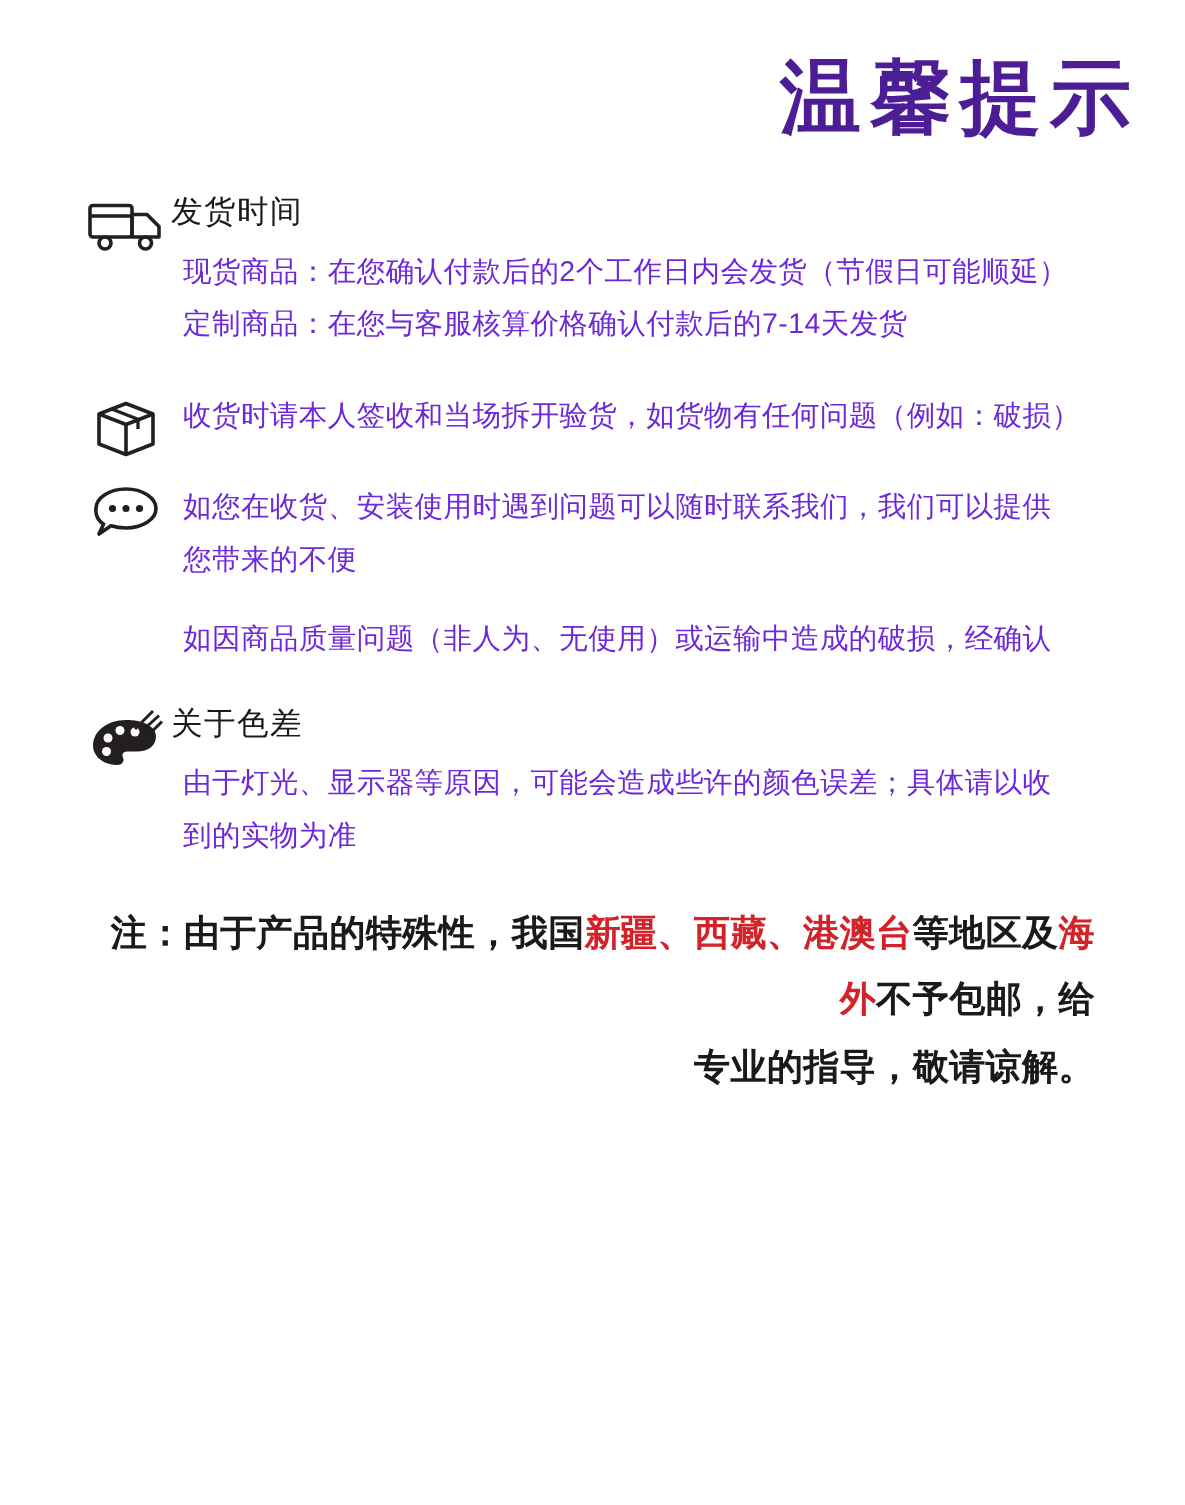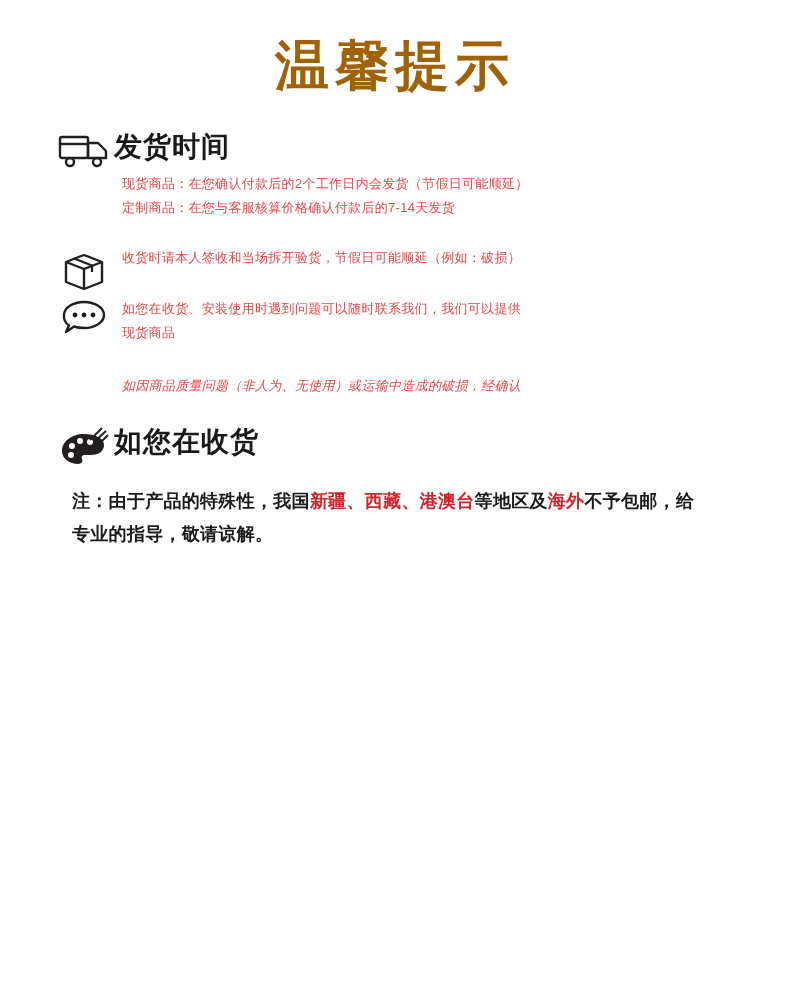--- a/index.html
+++ b/index.html
@@ -16,72 +16,72 @@
     overflow: hidden;
   }
   .page {
     width: 790px;
     height: 1003px;
     box-sizing: border-box;
     padding: 0 30px;
     position: relative;
   }
   .title {
-    text-align: center;
+    text-align: right;
     font-size: 54px;
     font-weight: bold;
     letter-spacing: 6px;
-    color: #a16207;
+    color: #4c1d95;
     margin-top: 36px;
     margin-bottom: 34px;
     line-height: 1.1;
   }
   .section {
     position: relative;
     padding-left: 84px;
     margin-bottom: 26px;
   }
   .sec-icon {
     position: absolute;
     left: 28px;
     top: 2px;
     width: 50px;
     height: 44px;
   }
   .sec-head {
-    font-size: 28px;
-    font-weight: bold;
+    font-size: 21px;
+    font-weight: normal;
     color: #1a1a1a;
     line-height: 1.25;
     margin-bottom: 8px;
     letter-spacing: 1px;
   }
   .sec-body {
-    font-size: 13px;
-    color: #ef4444;
+    font-size: 19px;
+    color: #6d28d9;
     line-height: 1.85;
     letter-spacing: 0.3px;
   }
   .sec-body p {
     margin: 0;
   }
   .sec-body p.gap {
-    margin-top: 29px;
-    font-style: italic;
+    margin-top: 18px;
   }
   .indent {
     padding-left: 8px;
   }
   .note {
     margin: 14px 30px 0 42px;
-    font-size: 18px;
+    font-size: 24px;
     font-weight: bold;
     color: #1a1a1a;
     line-height: 1.85;
     letter-spacing: 0.3px;
+    text-align: right;
   }
   .note .hl {
     color: #d2232a;
   }
   svg { display: block; }
 </style>
 </head>
 <body>
 
 <div class="page">
@@ -108,54 +108,58 @@
   <div class="section">
     <span class="sec-icon">
       <svg viewBox="0 0 52 44" width="52" height="44">
         <path d="M8 14 L26 7 L44 14 L44 34 L26 41 L8 34 Z" fill="none" stroke="#231f20" stroke-width="2.4" stroke-linejoin="round"></path>
         <path d="M8 14 L26 21 L44 14" fill="none" stroke="#231f20" stroke-width="2.4" stroke-linejoin="round"></path>
         <line x1="26" y1="21" x2="26" y2="41" stroke="#231f20" stroke-width="2.4"></line>
         <path d="M16 10.5 L34 17.5 L34 24" fill="none" stroke="#231f20" stroke-width="2.2" stroke-linejoin="round"></path>
       </svg>
     </span>
     <div class="sec-body indent">
-      <p>收货时请本人签收和当场拆开验货，节假日可能顺延（例如：破损）</p>
+      <p>收货时请本人签收和当场拆开验货，如货物有任何问题（例如：破损）</p>
     </div>
   </div>
 
   <div class="section">
     <span class="sec-icon">
       <svg viewBox="0 0 52 40" width="52" height="40">
         <path d="M6 16 a20 13 0 0 1 40 0 a20 13 0 0 1 -20 13 c-4 0 -7 -0.5 -10 -1.5 L8 33 l3 -6.5 A14 12 0 0 1 6 16 Z" fill="none" stroke="#231f20" stroke-width="2.4" stroke-linejoin="round"></path>
         <circle cx="17" cy="16" r="2.4" fill="#231f20"></circle>
         <circle cx="26" cy="16" r="2.4" fill="#231f20"></circle>
         <circle cx="35" cy="16" r="2.4" fill="#231f20"></circle>
       </svg>
     </span>
     <div class="sec-body indent">
       <p>如您在收货、安装使用时遇到问题可以随时联系我们，我们可以提供</p>
-      <p>现货商品</p>
+      <p>您带来的不便</p>
       <p class="gap">如因商品质量问题（非人为、无使用）或运输中造成的破损，经确认</p>
     </div>
   </div>
 
   <div class="section">
     <span class="sec-icon">
       <svg viewBox="0 0 52 44" width="52" height="44">
         <path d="M26 8 C13 8 4 16 4 25 C4 33 12 38 20 38 C24 38 25 35 24 33 C23 31 24 29 27 29 L33 29 C41 29 46 25 46 19 C46 12 37 8 26 8 Z" fill="#231f20"></path>
         <circle cx="14" cy="20" r="3" fill="#ffffff"></circle>
         <circle cx="22" cy="15" r="3" fill="#ffffff"></circle>
         <circle cx="32" cy="16" r="3" fill="#ffffff"></circle>
         <circle cx="13" cy="29" r="3" fill="#ffffff"></circle>
         <line x1="32" y1="14" x2="44" y2="2" stroke="#231f20" stroke-width="2"></line>
         <line x1="36" y1="16" x2="48" y2="5" stroke="#231f20" stroke-width="2"></line>
         <line x1="40" y1="19" x2="50" y2="9" stroke="#231f20" stroke-width="2"></line>
       </svg>
     </span>
-    <div class="sec-head">如您在收货</div>
+    <div class="sec-head">关于色差</div>
+    <div class="sec-body indent">
+      <p>由于灯光、显示器等原因，可能会造成些许的颜色误差；具体请以收</p>
+      <p>到的实物为准</p>
+    </div>
   </div>
 
   <div class="note">
     <span>注：由于产品的特殊性，我国</span><span class="hl">新疆、西藏、港澳台</span><span>等地区及</span><span class="hl">海外</span><span>不予包邮，给</span><br>
     <span>专业的指导，敬请谅解。</span>
   </div>
 
 </div>
 
 </body></html>

